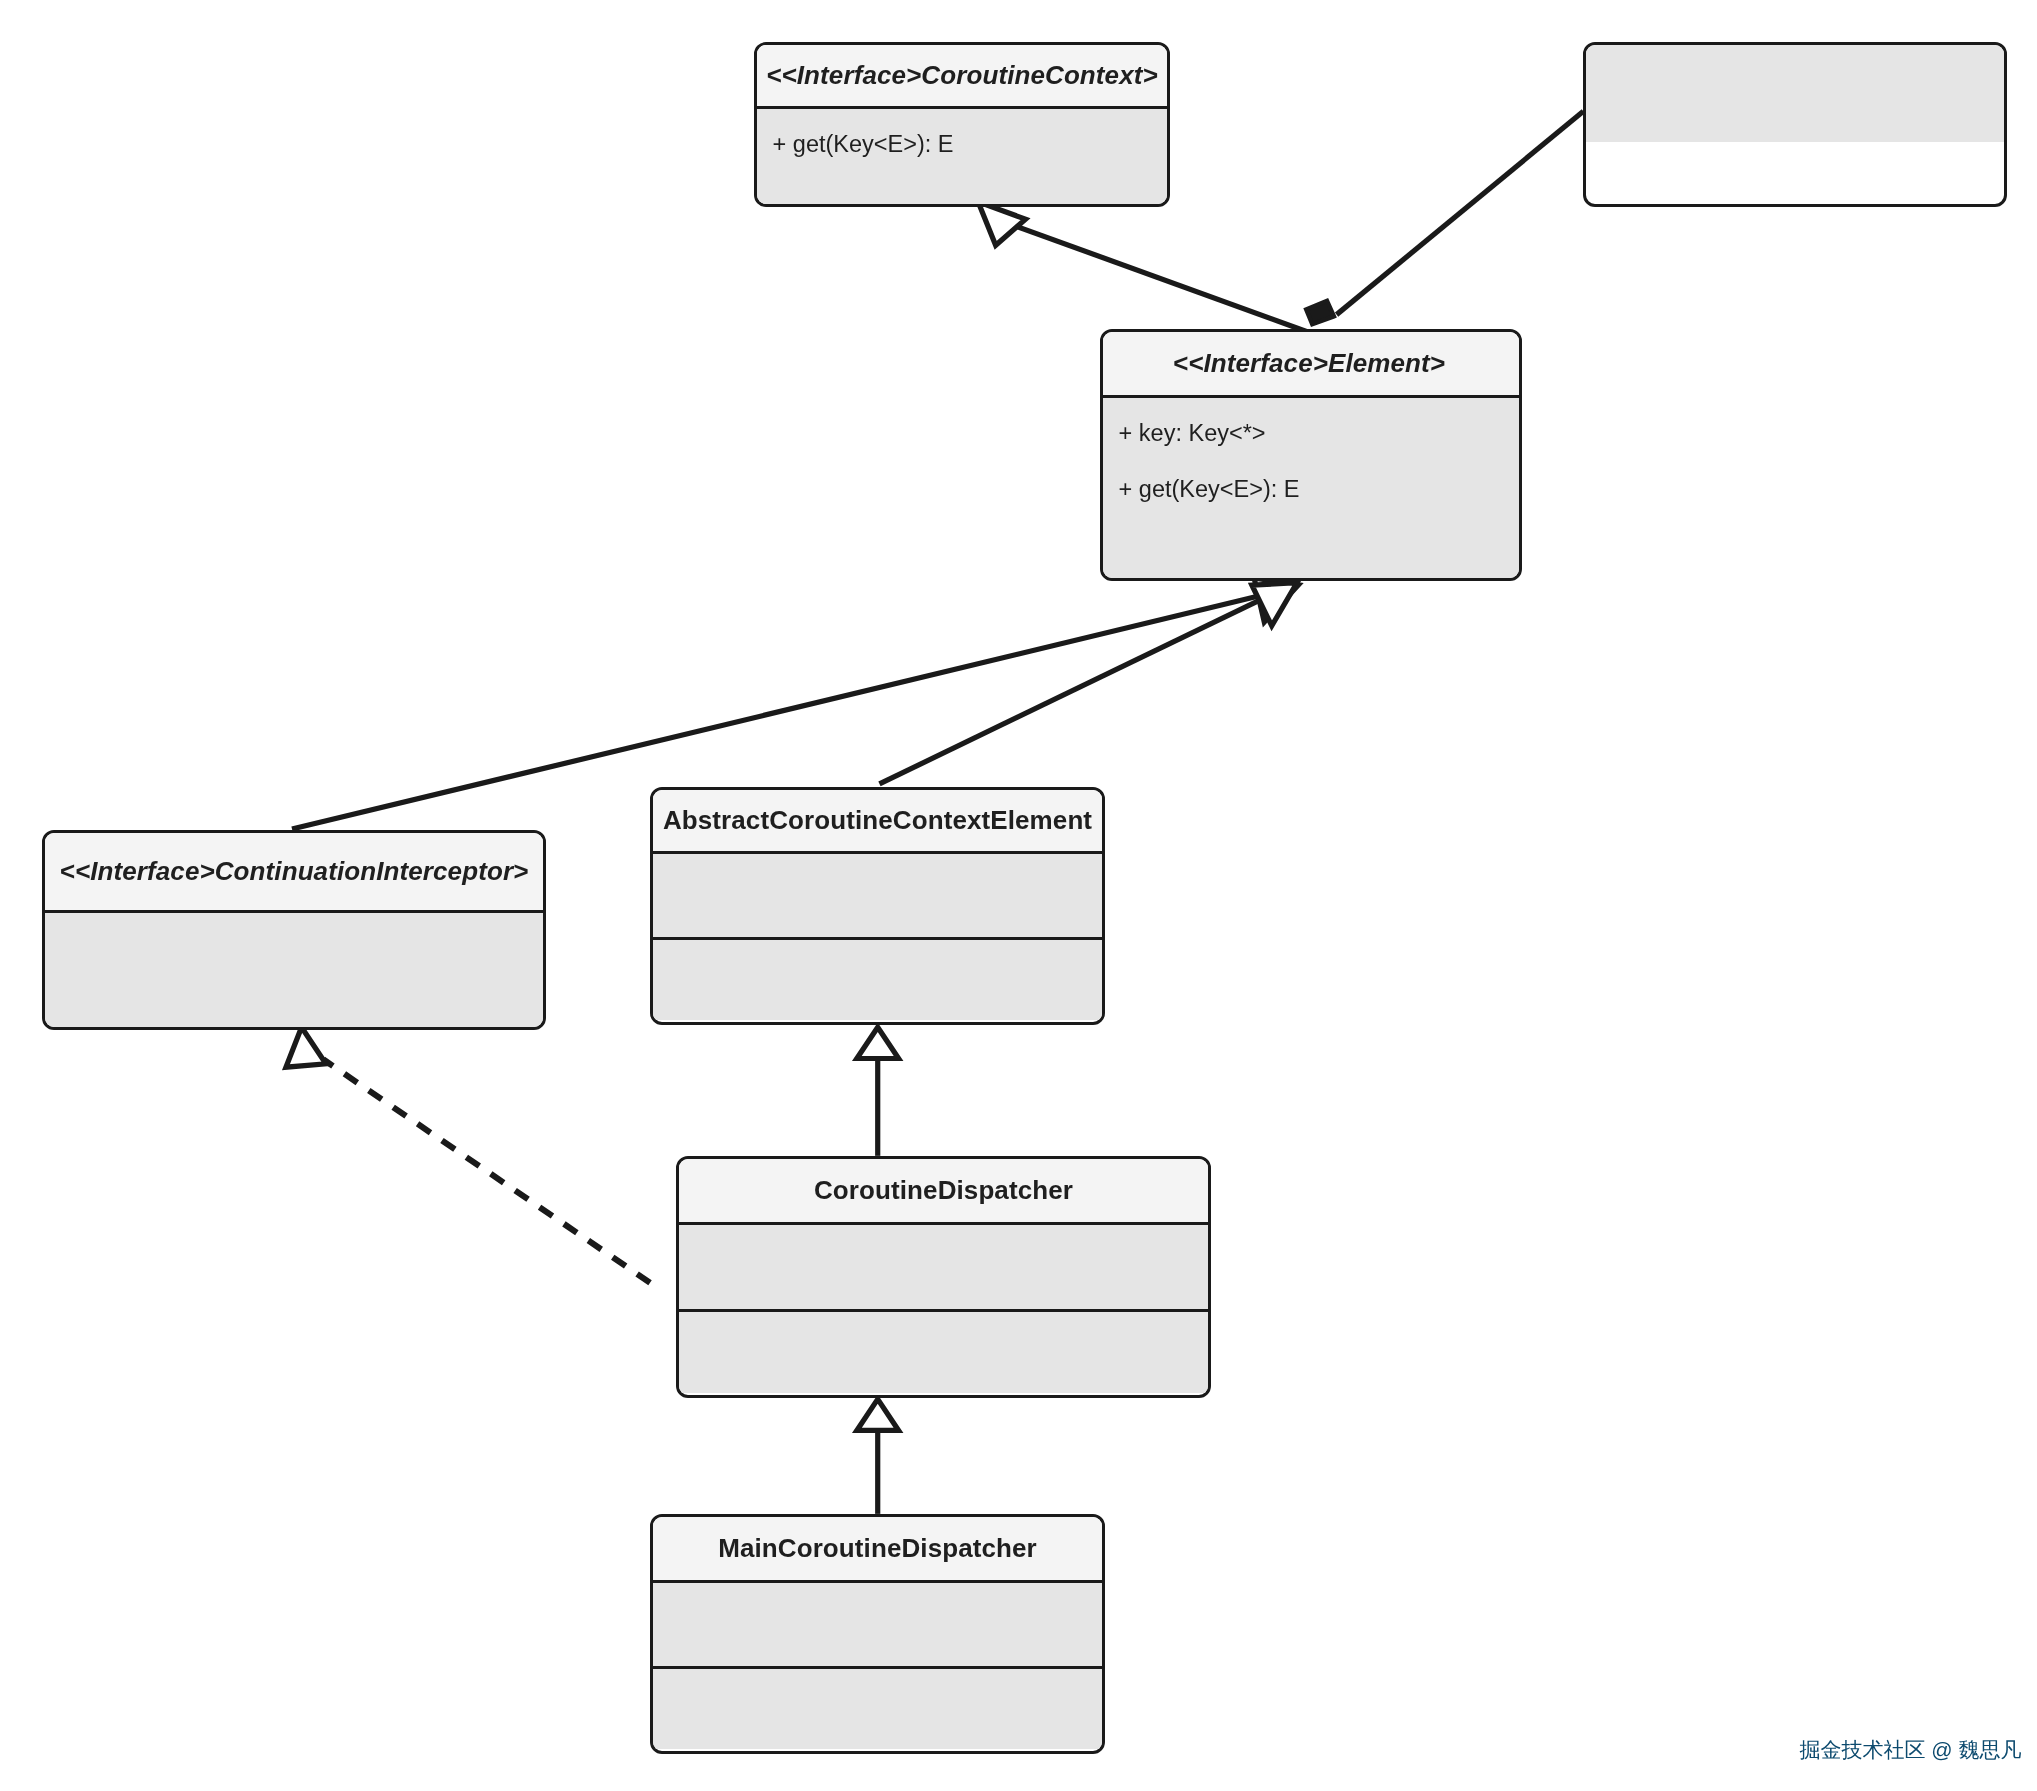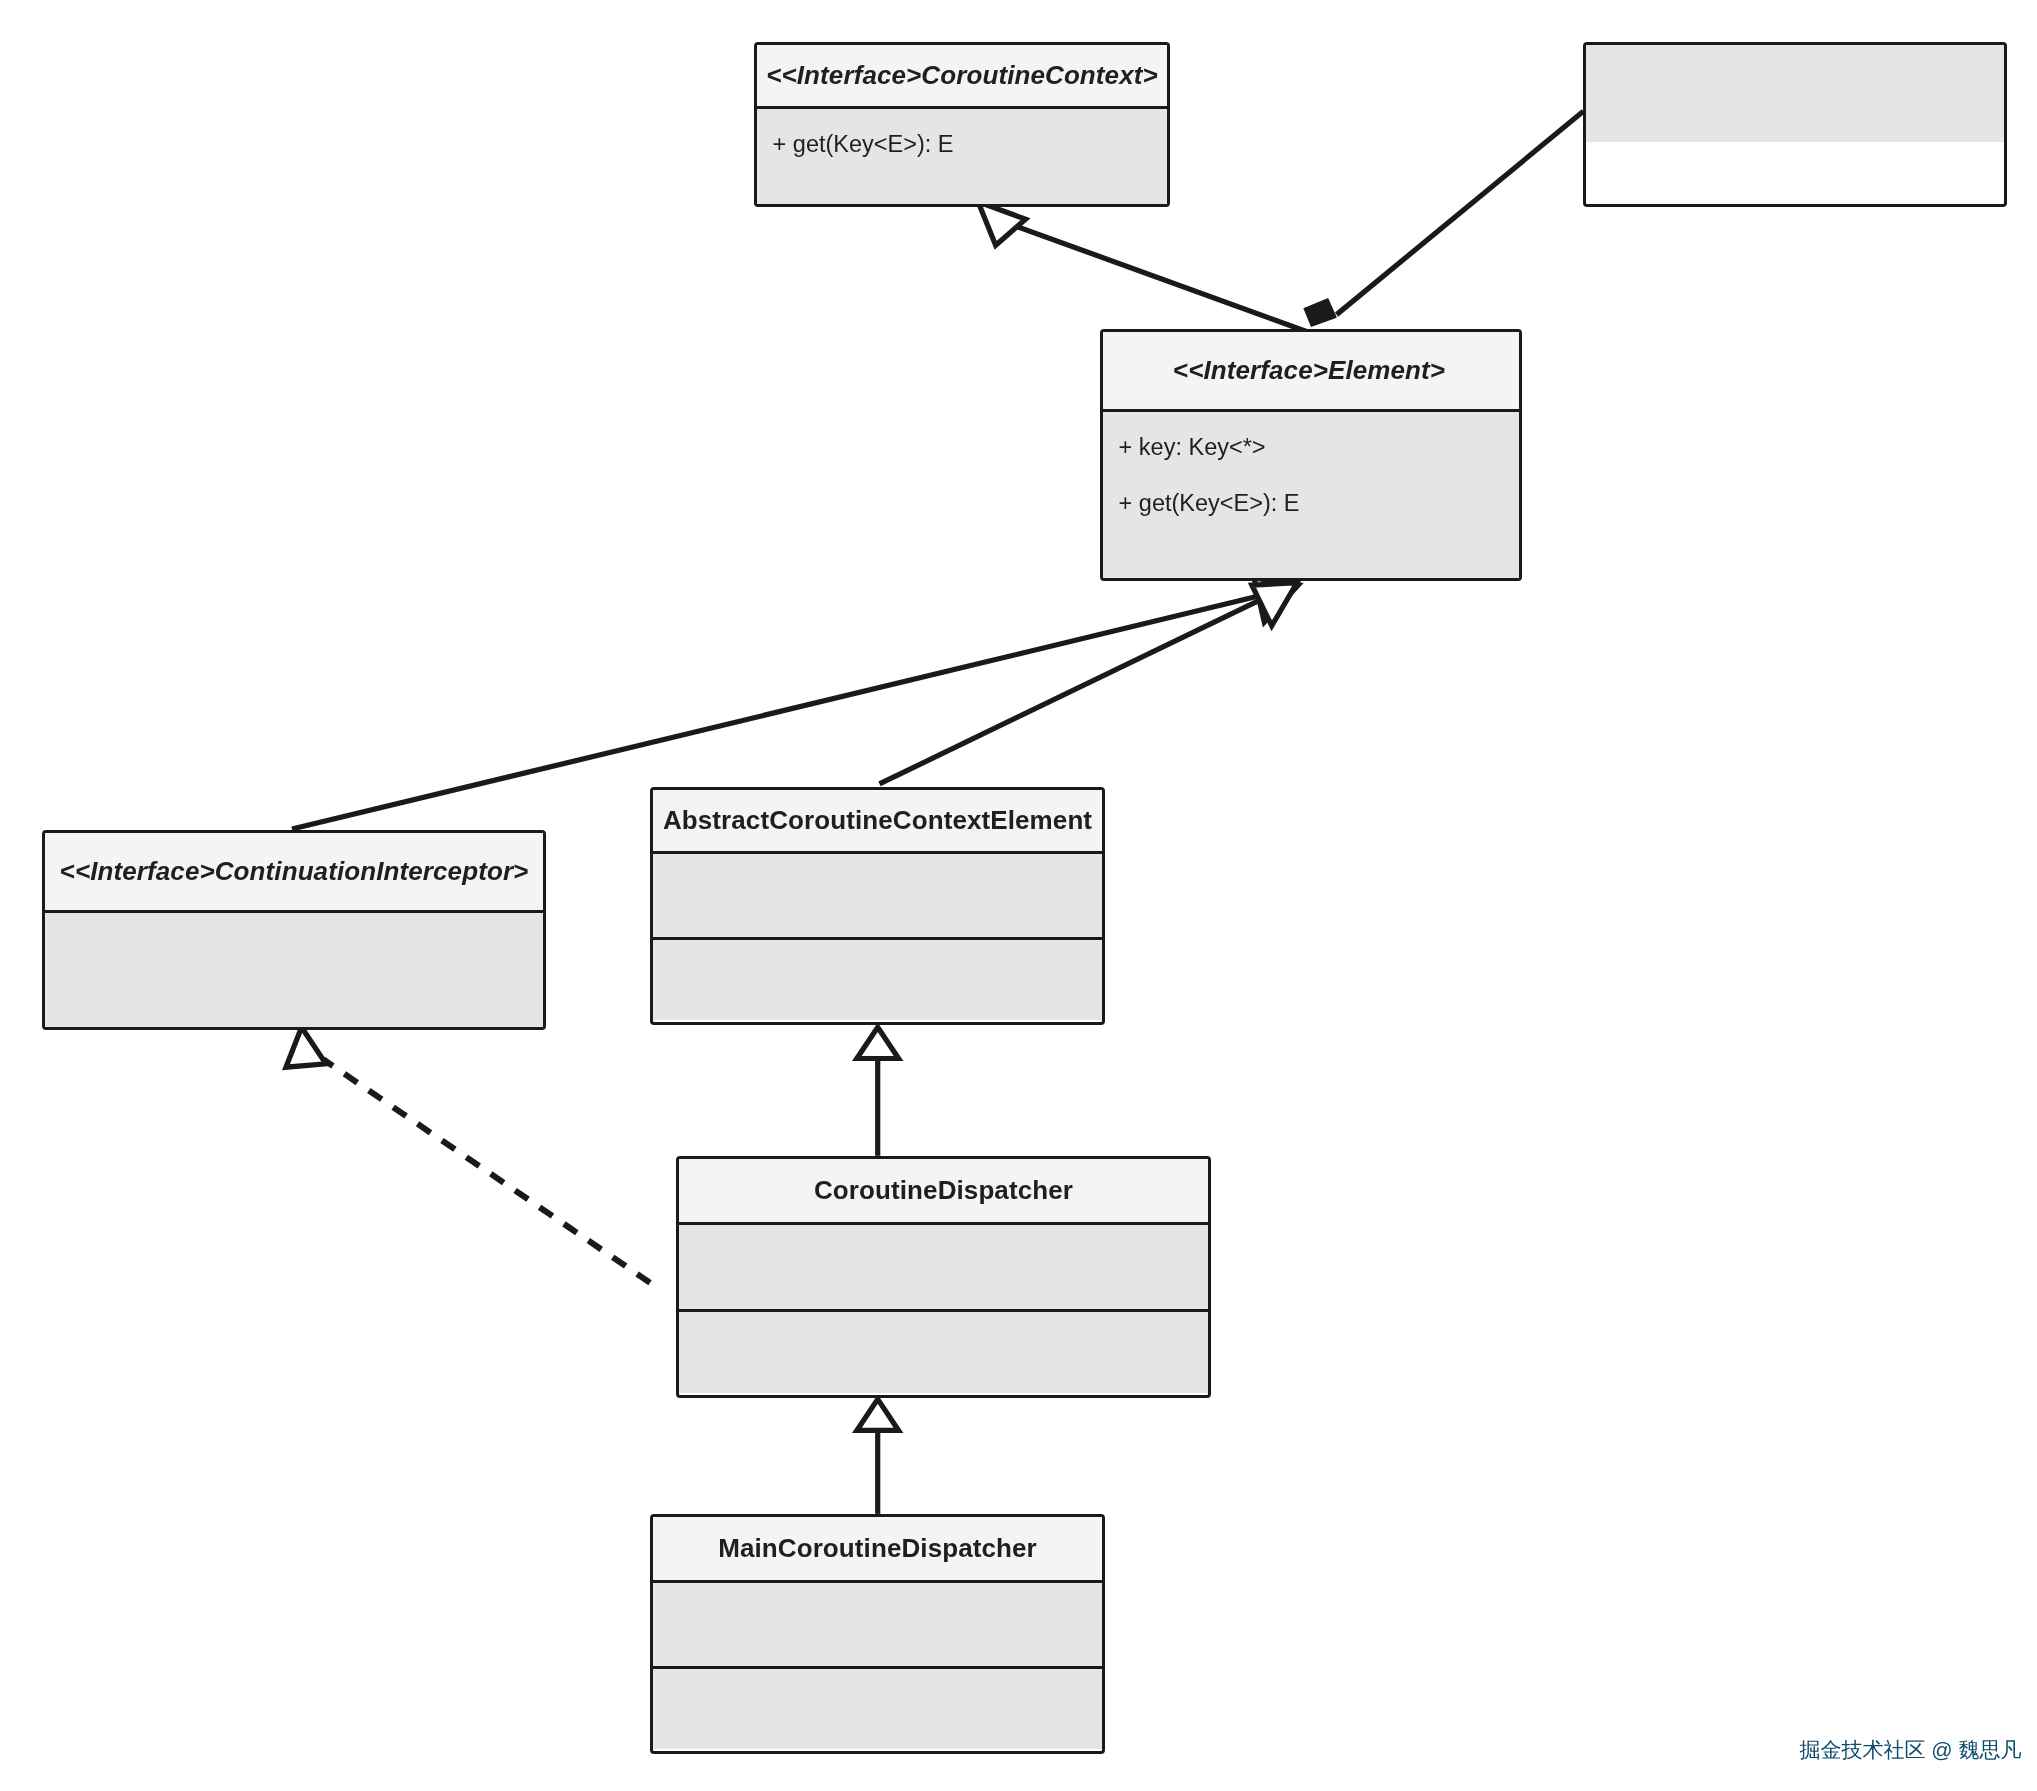--- a/index.html
+++ b/index.html
@@ -13,21 +13,21 @@
     height: 1792px;
     background: #ffffff;
     font-family: "Liberation Sans", "DejaVu Sans", sans-serif;
     overflow: hidden;
   }
   
   .uml-box {
     position: absolute;
     box-sizing: border-box;
     border: 3.5px solid #1a1a1a;
-    border-radius: 4px;
+    border-radius: 12px;
     background: #ffffff;
     overflow: hidden;
     z-index: 5;
   }
   .uml-header {
     box-sizing: border-box;
     background: #f4f4f4;
     border-bottom: 3.5px solid #1a1a1a;
     display: flex;
     align-items: center;
@@ -130,21 +130,21 @@
     <div class="uml-section" style="height:97px;">
       <span class="uml-member">+ get(Key&lt;E&gt;): E</span>
     </div>
   </div>
 
   <div class="uml-box" style="left:1583px; top:42px; width:424px; height:165px;">
     <div class="uml-section empty" style="height:97px;"></div>
   </div>
 
   <div class="uml-box" style="left:1100px; top:329px; width:422px; height:252px;">
-    <div class="uml-header iface" style="height:80px;padding-left:8px;">&lt;&lt;Interface&gt;Element&gt;</div>
+    <div class="uml-header iface" style="height:66px;padding-left:8px;">&lt;&lt;Interface&gt;Element&gt;</div>
     <div class="uml-section" style="height:183px;">
       <span class="uml-member">+ key: Key&lt;*&gt;</span>
       <span class="uml-member">+ get(Key&lt;E&gt;): E</span>
     </div>
   </div>
 
   <div class="uml-box" style="left:42px; top:830px; width:504px; height:200px;">
     <div class="uml-header iface" style="height:80px;">&lt;&lt;Interface&gt;ContinuationInterceptor&gt;</div>
     <div class="uml-section empty" style="height:116px;"></div>
   </div>

